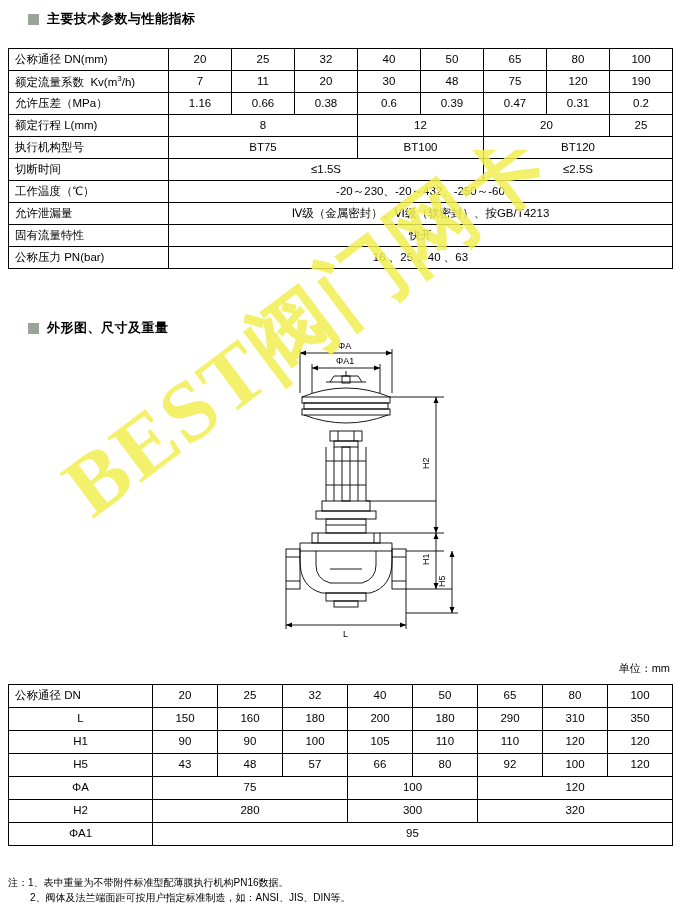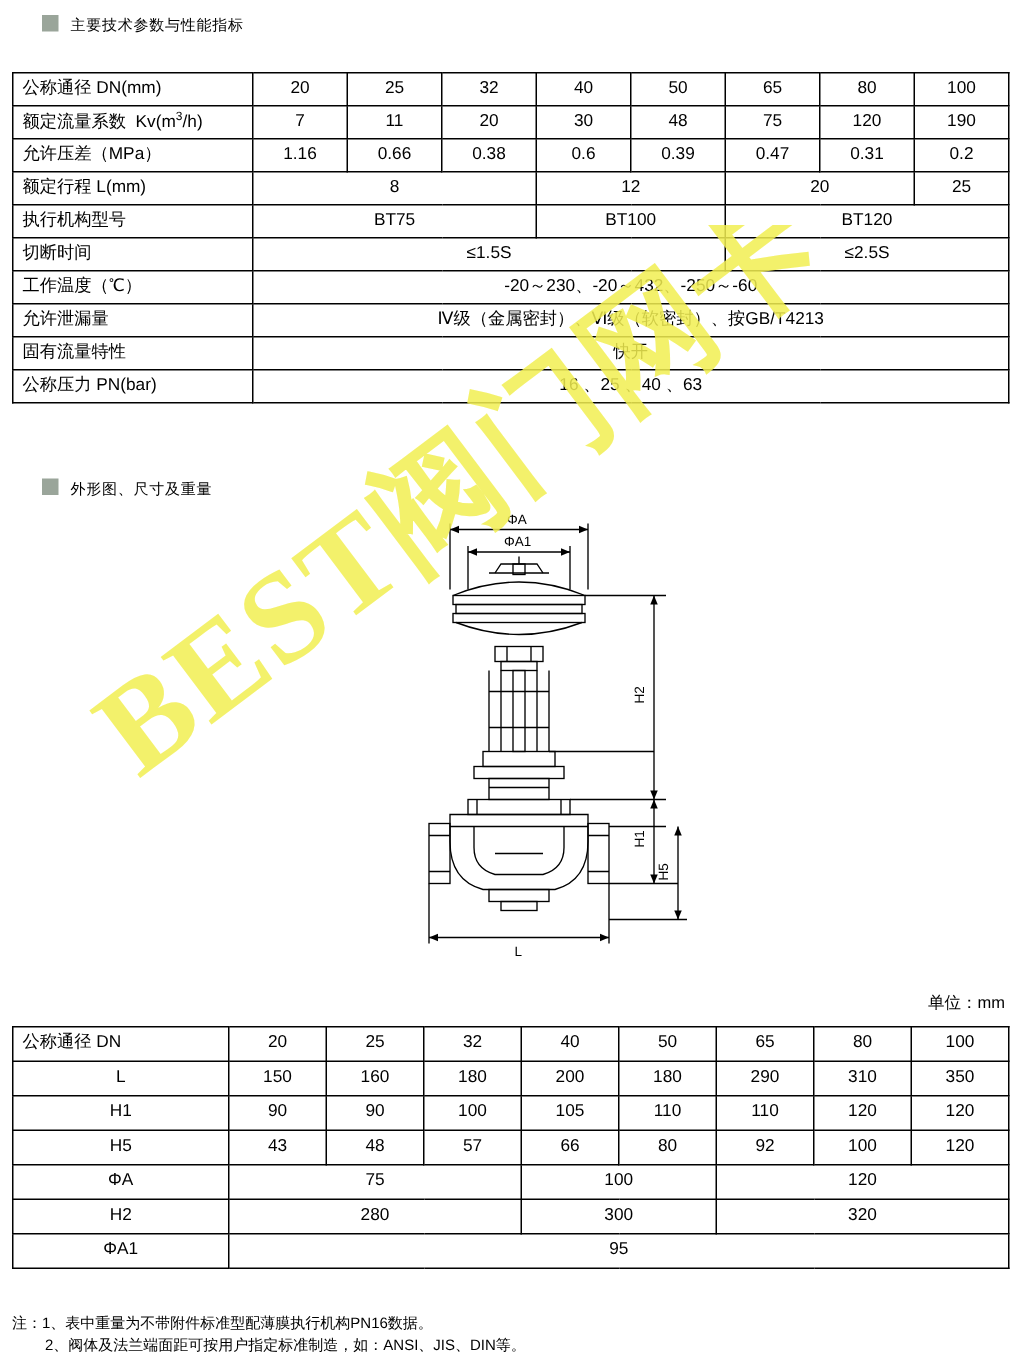--- a/index.html
+++ b/index.html
@@ -18,22 +18,23 @@
 
   .page {
     position: relative;
     width: 680px;
     height: 914px;
   }
 
   
   .section-head {
     display: flex;
-    font-size: 10px;
-    font-weight: normal;
+    align-items: center;
+    font-size: 13px;
+    font-weight: bold;
     letter-spacing: 0.5px;
   }
   .head-marker {
     width: 11px;
     height: 11px;
     background: #9aa59a;
     margin-right: 8px;
     flex: 0 0 auto;
   }
   #sec1 { position: absolute; left: 28px; top: 10px; }

